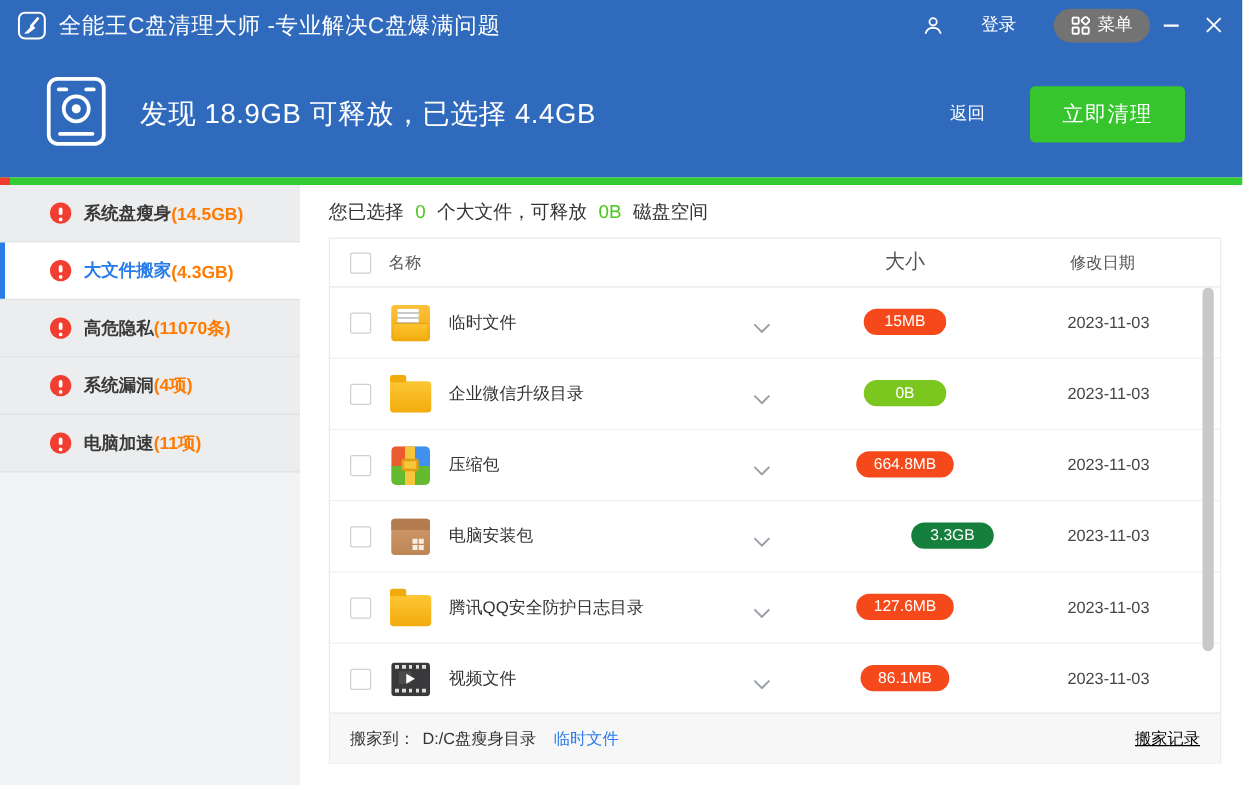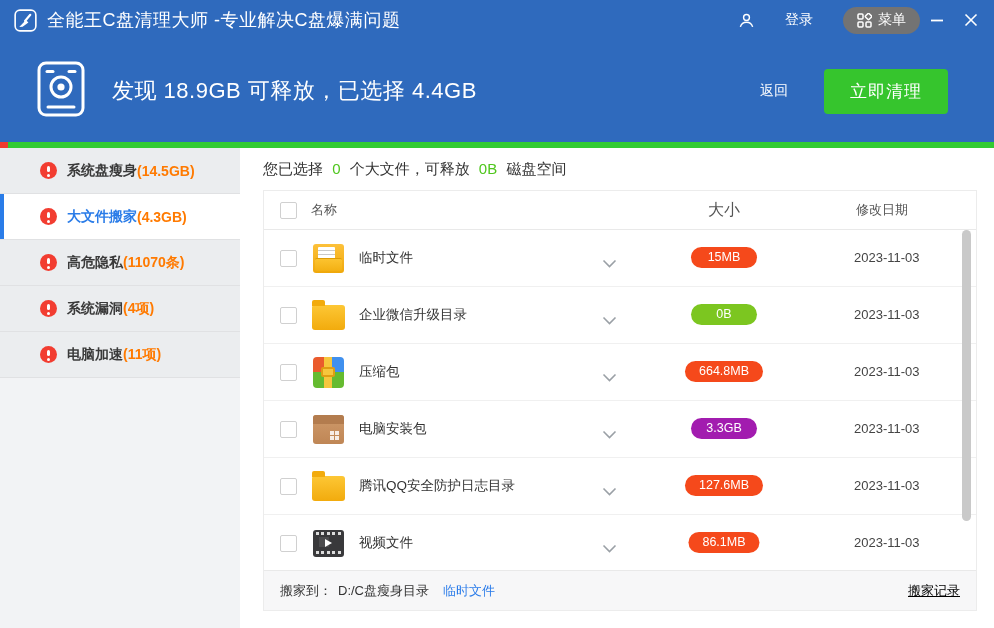--- a/index.html
+++ b/index.html
@@ -265,21 +265,21 @@
       <span class="checkbox"></span>
       <span class="icn">
           <span class="ic-package"></span>
         </span>
       <span class="row-name">电脑安装包</span>
       <span class="chev">
         <svg width="15" height="9" viewBox="0 0 15 9" fill="none">
             <polyline points="1.5,1.5 7.5,7.5 13.5,1.5" stroke="#9aa0a6" stroke-width="1.6"></polyline>
           </svg>
       </span>
-      <span class="badge" style="background-color: #a21caf;">3.3GB</span>
+      <span class="badge" style="background-color: #15803d; margin-left: 38px;">3.3GB</span>
       <span class="row-date">2023-11-03</span>
     </div>
 
     <div class="row">
       <span class="checkbox"></span>
       <span class="icn">
           <span class="ic-folder"></span>
         </span>
       <span class="row-name">腾讯QQ安全防护日志目录</span>
       <span class="chev">

